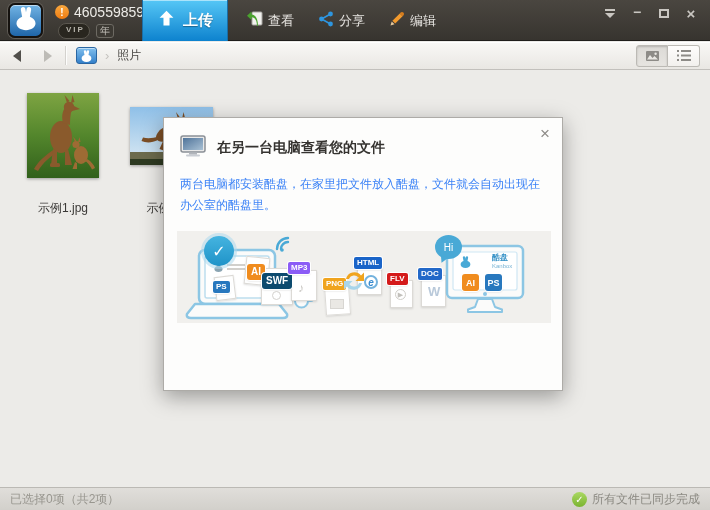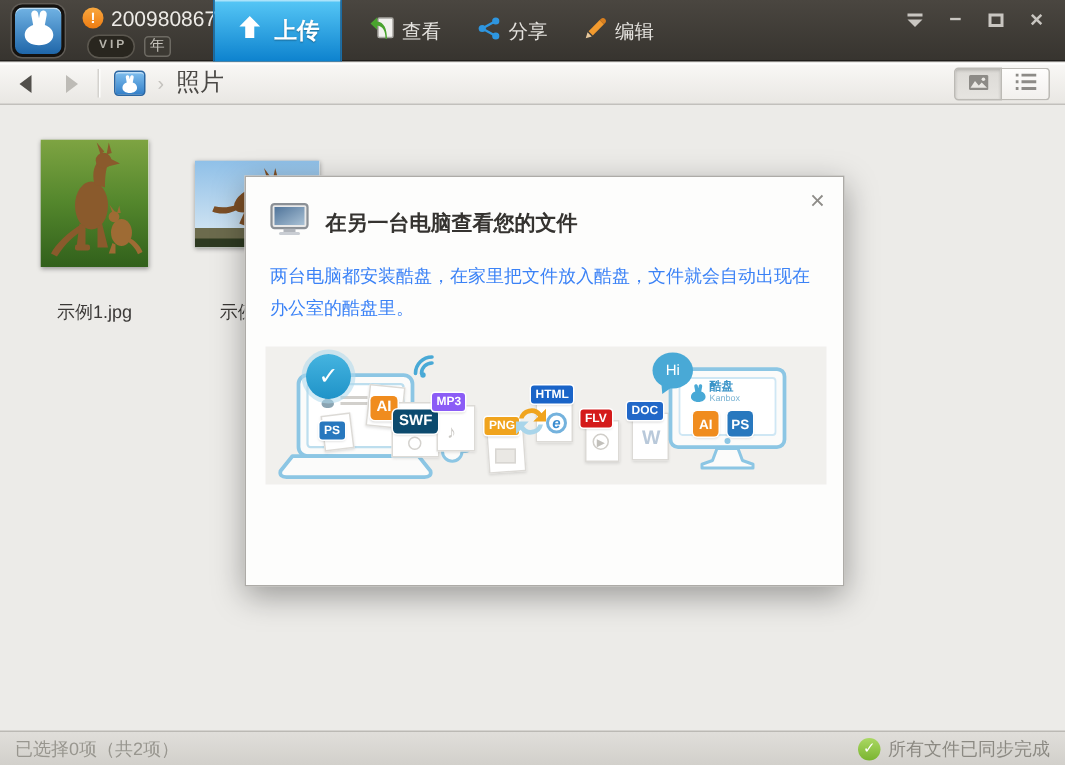--- a/index.html
+++ b/index.html
@@ -47,21 +47,21 @@
   .nav-back{left:2px}.nav-fwd{left:33px}
   .tri-l{width:0;height:0;border-top:6px solid transparent;border-bottom:6px solid transparent;border-right:8px solid #514f4b}
   .tri-r{width:0;height:0;border-top:6px solid transparent;border-bottom:6px solid transparent;border-left:8px solid #bdbbb6}
   .vsep{position:absolute;top:4px;width:1px;height:19px;background:#d4d2ce;box-shadow:1px 0 0 #fdfdfc}
   .sep1{left:65px}
   .crumb{position:absolute;left:76px;top:0;height:27px;display:flex;align-items:center;gap:8px;cursor:pointer}
   .crumb-folder{width:21px;height:17px;border-radius:3px;background:linear-gradient(#80bfee,#3480c9);
     border:1px solid #2a66a2;box-shadow:inset 0 1px 0 rgba(255,255,255,.5);
     display:flex;align-items:center;justify-content:center}
   .crumb-sep{color:#c4c2be;font-size:13px}
-  .crumb-label{color:#4b4946;font-size:16px}
+  .crumb-label{color:#4b4946;font-size:12px}
   .viewtoggle{position:absolute;right:10px;top:3px;display:flex}
   .vt{width:32px;height:22px;display:flex;align-items:center;justify-content:center;cursor:pointer;border:1px solid #bcbab5}
   .vt-thumb{border-radius:3px 0 0 3px;background:linear-gradient(#dcdad6,#e6e4e0);box-shadow:inset 0 1px 2px rgba(0,0,0,.18)}
   .vt-list{border-radius:0 3px 3px 0;border-left:none;background:linear-gradient(#fefdfc,#f2f0ed)}
 
   
   .main{position:absolute;top:70px;left:0;right:0;bottom:23px;background:#ecebe8}
   .file{position:absolute;top:23px;text-align:center;cursor:pointer}
   .file1{left:27px;width:72px}
   .file2{left:130px;width:83px}
@@ -114,21 +114,21 @@
   .flv-play{left:218px;top:58px;width:11px;height:11px;border:1px solid #d0cec9;border-radius:50%;
     color:#c2c0bb;font-size:7px;display:flex;align-items:center;justify-content:center}
   .e-doc-page{left:244px;top:44px;width:25px;height:32px}
   .e-doc{left:241px;top:37px}
   .doc-w{left:251px;top:53px;color:#b9c9da;font-size:13px;font-weight:bold}
   .e-hi{left:258px;top:4px;width:27px;height:24px;border-radius:50%;background:#49a9d6;color:#fff;
     font-size:10px;font-weight:normal;display:flex;align-items:center;justify-content:center;z-index:4}
   .e-hi:after{content:"";position:absolute;left:4px;bottom:-4px;width:0;height:0;
     border-left:4px solid transparent;border-right:4px solid transparent;border-top:7px solid #49a9d6;transform:rotate(25deg)}
   .e-monitor{left:268px;top:13px}
-  .e-brand{left:282px;top:23px;display:flex;align-items:center;gap:1px}
+  .e-brand{left:282px;top:23px;display:flex;align-items:center;gap:20px}
   .brand-cn{font-size:8px;font-weight:bold;color:#3a94c8;line-height:1.1}
   .brand-en{font-size:6px;color:#7ab4d4;line-height:1.1}
   .sq{position:absolute;width:17px;height:17px;border-radius:3px;color:#fff;font-size:9px;font-weight:bold;
     display:flex;align-items:center;justify-content:center;box-shadow:0 0 0 1px #fff,0 1px 2px rgba(0,0,0,.2);z-index:3}
   .e-ai2{left:285px;top:43px}
   .e-ps2{left:308px;top:43px}
 
   
   .statusbar{position:absolute;left:0;right:0;bottom:0;height:23px;
     background:linear-gradient(#e0deda,#d2d0cb);border-top:1px solid #bbb9b4;
@@ -149,21 +149,21 @@
         <svg width="26" height="27" viewBox="0 0 32 34">
             <g fill="#fff">
           <path d="M12 2.6c-1.9.3-2.8 2-2.4 4.1l1.5 8c-4.3 1.5-7.1 4.7-7.1 8.4 0 5.2 5.3 8.6 12 8.6s12-3.4 12-8.6c0-3.7-2.8-6.9-7.1-8.4l1.5-8c.4-2.1-.5-3.8-2.4-4.1-1.5-.2-2.7.7-3.2 2.3L16 9l-.8-4.1c-.5-1.6-1.7-2.5-3.2-2.3z"></path>
         </g>
           </svg>
       </span>
     </div>
     <div class="userbox">
       <div class="u-row1">
         <span class="notice">!</span>
-        <span class="uid">200980867</span>
+        <span class="uid">460559859</span>
       </div>
       <div class="u-row2">
         <span class="vip">VIP</span>
         <span class="yearb">年</span>
       </div>
     </div>
     <div class="upload-btn">
       <span>
         <svg width="19" height="19" viewBox="0 0 22 22">
             <path d="M11 2 L19 10 H14.5 V19 H7.5 V10 H3 Z" fill="#fff"></path>

